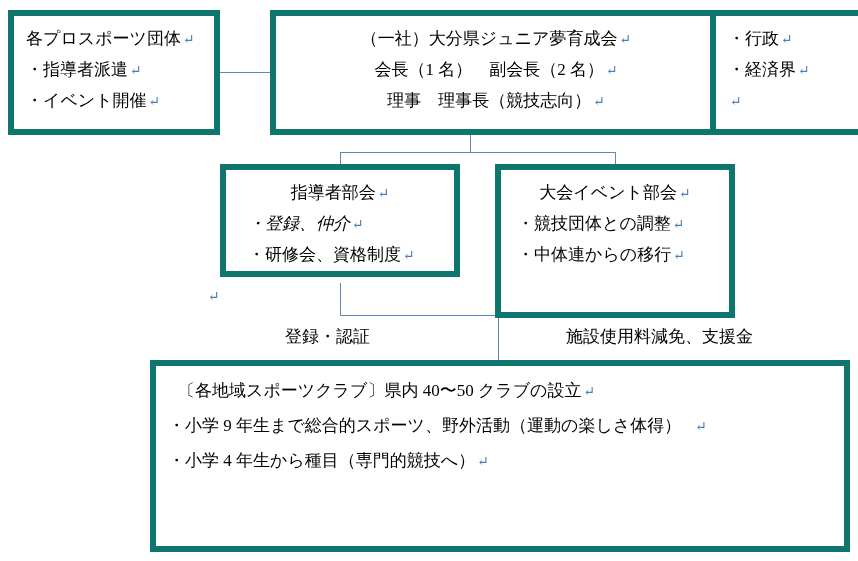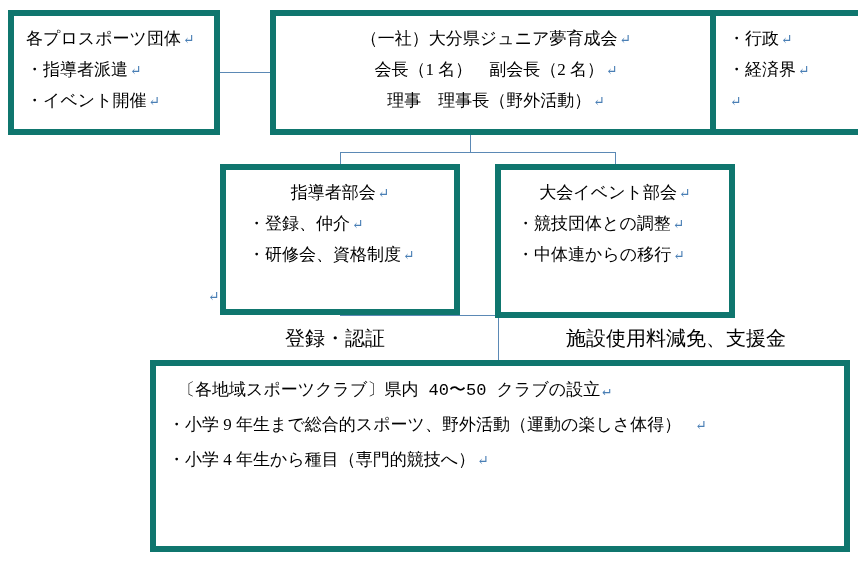--- a/index.html
+++ b/index.html
@@ -39,39 +39,39 @@
     white-space: nowrap;
   }
   .txt-center { text-align: center; }
   .cr {
     color: #4a7fb5;
     font-size: 14px;
     padding-left: 2px;
   }
   .label {
     position: absolute;
-    font-size: 20px;
+    font-size: 17px;
     white-space: nowrap;
   }
   .standalone-cr {
     position: absolute;
     color: #4a7fb5;
     font-size: 14px;
   }
   
   #box-pro      { left: 8px;   top: 10px;  width: 212px; height: 125px; }
   #box-center   { left: 270px; top: 10px;  width: 452px; height: 125px; }
   #box-admin    { left: 710px; top: 10px;  width: 163px; height: 125px; }
-  #box-leader   { left: 220px; top: 164px; width: 240px; height: 151px; }
+  #box-leader   { left: 220px; top: 164px; width: 240px; height: 113px; }
   #box-event    { left: 495px; top: 164px; width: 240px; height: 154px; }
   #box-club     { left: 150px; top: 360px; width: 700px; height: 192px; }
 
   #box-center .txt { text-align: center; }
   #box-club .txt { line-height: 34px; font-size: 17px; }
-  #box-club .indent { padding-left: 10px; font-family: Liberation Mono, monospace; }
+  #box-club .indent { padding-left: 10px; }
 </style>
 </head>
 <body>
 
 <div id="canvas">
 
   <div class="line hline" style="left:220px; top:72px; width:50px;"></div>
   <div class="line hline" style="left:670px; top:72px; width:40px;"></div>
 
   <div class="line vline" style="left:470px; top:135px; height:17px;"></div>
@@ -86,32 +86,32 @@
 
   <div class="box" id="box-pro">
     <div class="txt"><span>各プロスポーツ団体</span><span class="cr">↵</span></div>
     <div class="txt"><span>・指導者派遣</span><span class="cr">↵</span></div>
     <div class="txt"><span>・イベント開催</span><span class="cr">↵</span></div>
   </div>
 
   <div class="box" id="box-center">
     <div class="txt txt-center"><span>（一社）大分県ジュニア夢育成会</span><span class="cr">↵</span></div>
     <div class="txt txt-center"><span>会長（1 名）　副会長（2 名）</span><span class="cr">↵</span></div>
-    <div class="txt txt-center"><span>理事　理事長（野外活動）</span><span class="cr">↵</span></div>
+    <div class="txt txt-center"><span>理事　理事長（競技志向）</span><span class="cr">↵</span></div>
   </div>
 
   <div class="box" id="box-admin">
     <div class="txt"><span>・行政</span><span class="cr">↵</span></div>
     <div class="txt"><span>・経済界</span><span class="cr">↵</span></div>
     <div class="txt"><span class="cr">↵</span></div>
   </div>
 
   <div class="box" id="box-leader">
     <div class="txt txt-center"><span>指導者部会</span><span class="cr">↵</span></div>
-    <div class="txt" style="padding-left:10px;"><span>・登録、仲介</span><span class="cr">↵</span></div>
+    <div class="txt" style="padding-left:10px;font-style:italic;"><span>・登録、仲介</span><span class="cr">↵</span></div>
     <div class="txt" style="padding-left:10px;"><span>・研修会、資格制度</span><span class="cr">↵</span></div>
   </div>
 
   <div class="box" id="box-event">
     <div class="txt txt-center"><span>大会イベント部会</span><span class="cr">↵</span></div>
     <div class="txt" style="padding-left:4px;"><span>・競技団体との調整</span><span class="cr">↵</span></div>
     <div class="txt" style="padding-left:4px;"><span>・中体連からの移行</span><span class="cr">↵</span></div>
   </div>
 
   <div class="box" id="box-club">

